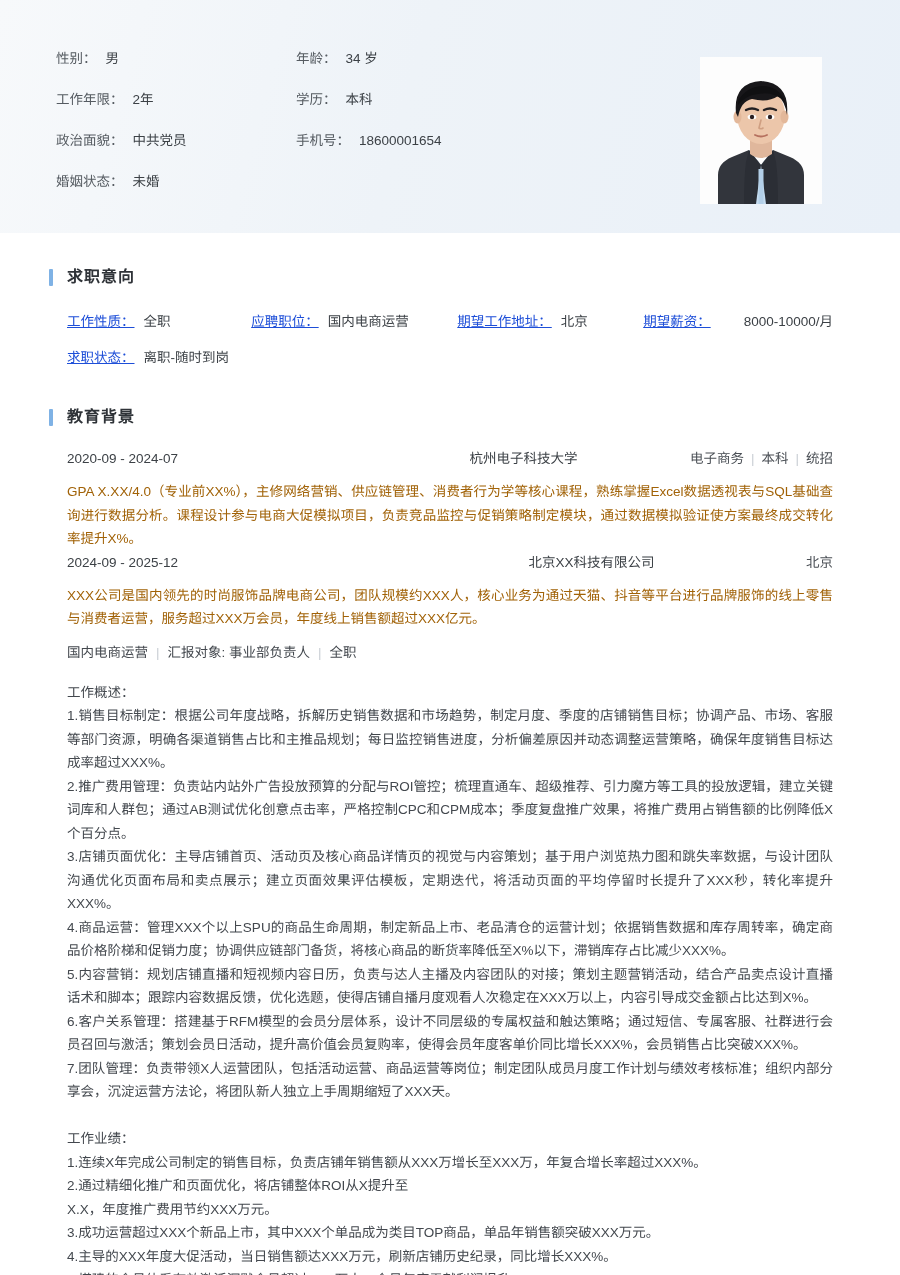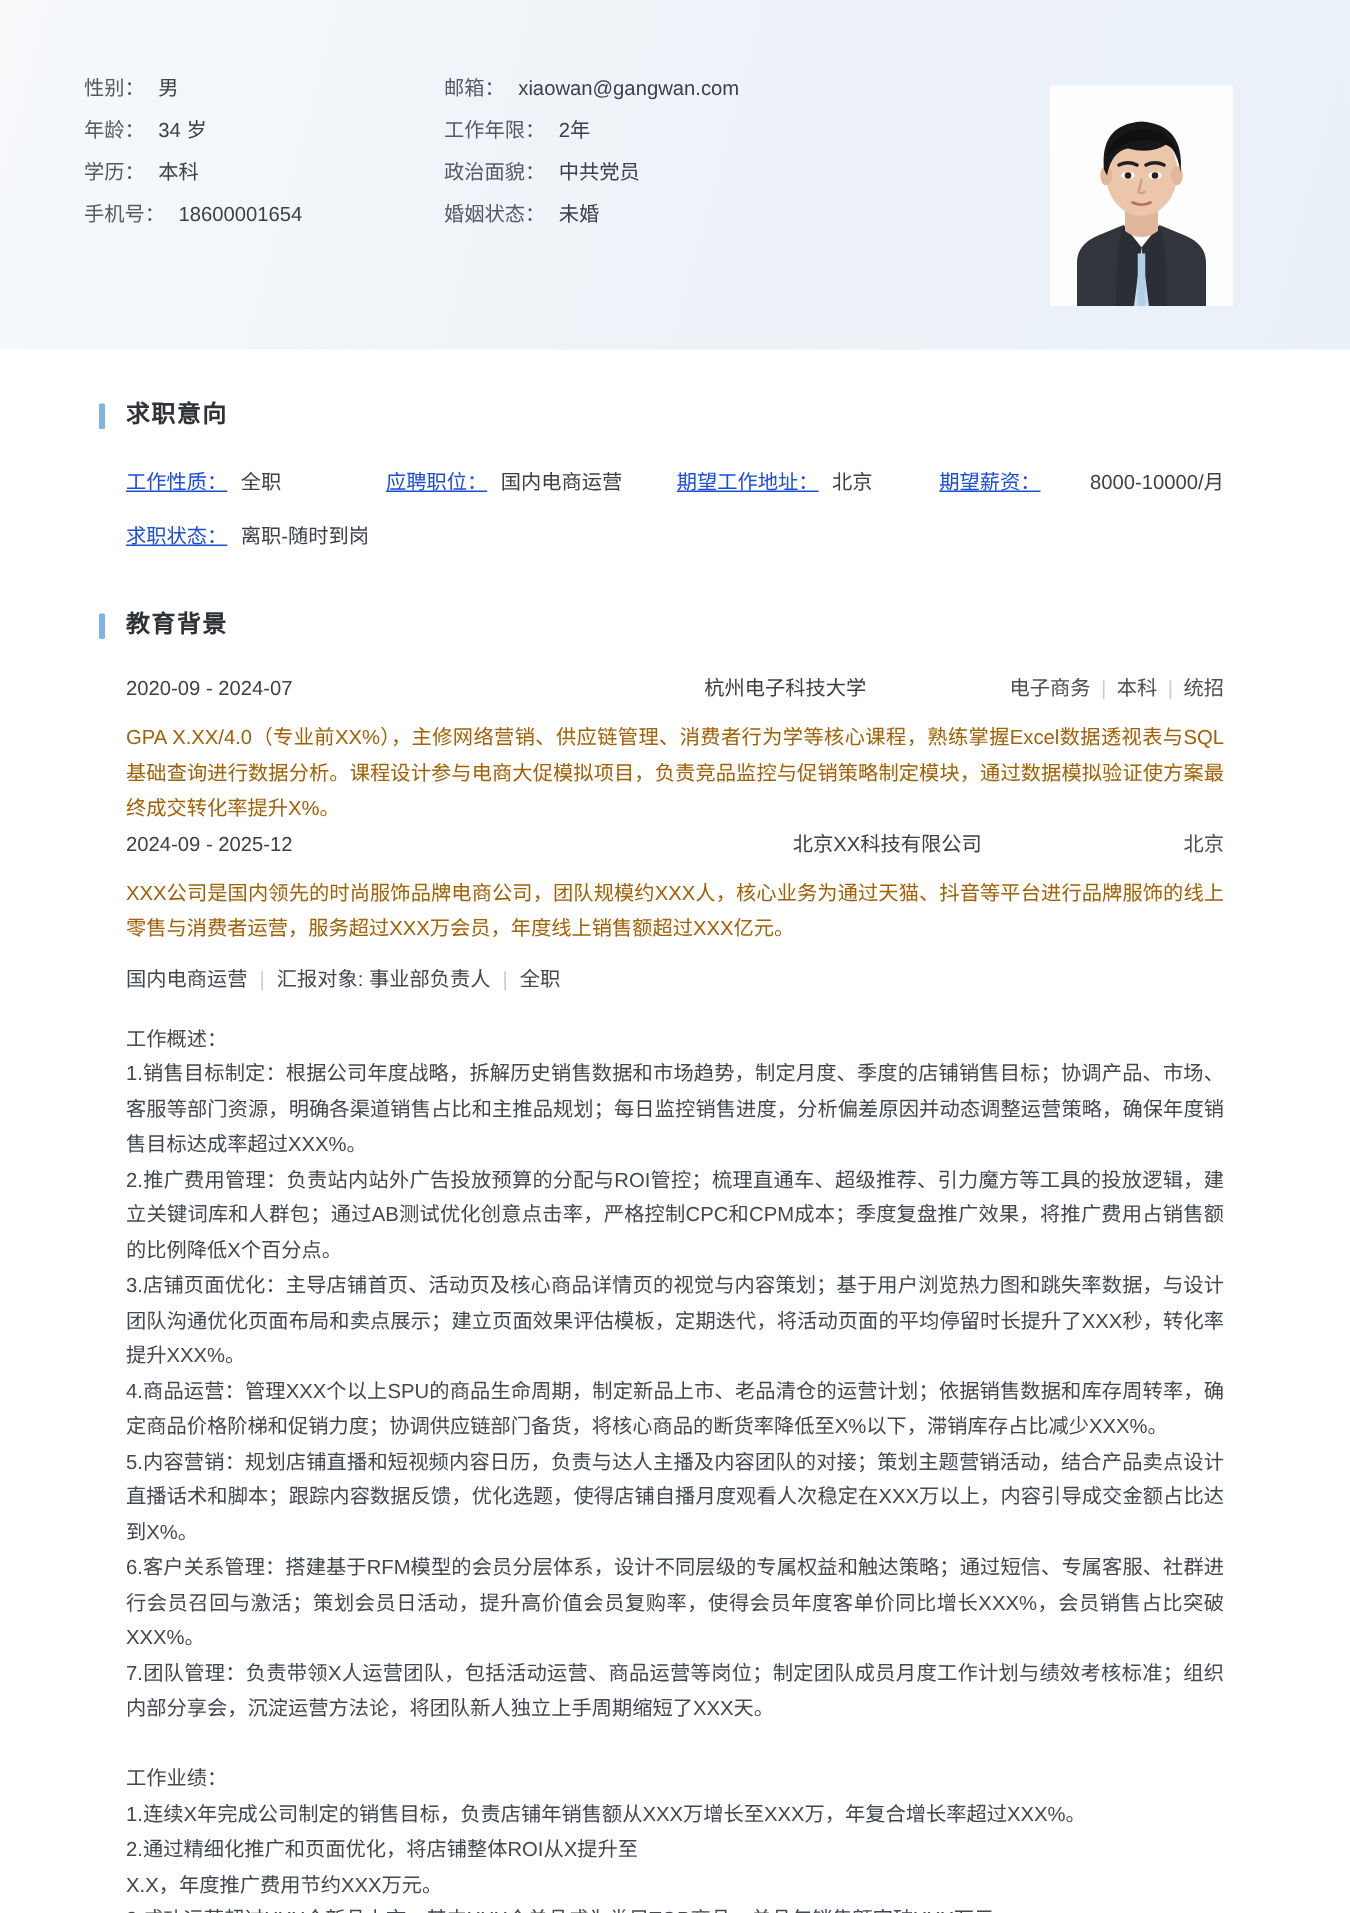--- a/index.html
+++ b/index.html
@@ -23,21 +23,21 @@
     font-size: 27px;
     font-weight: bold;
     color: #2f3338;
     letter-spacing: 1px;
     line-height: 34px;
     margin-bottom: 16px;
   }
   .info-grid {
     display: grid;
     grid-template-columns: 240px 1fr;
-    row-gap: 2px;
+    row-gap: 15px;
     max-width: 620px;
   }
   .info-item {
     display: flex;
     align-items: baseline;
     height: 26px;
     font-size: 13.5px;
     color: #4a4f55;
     line-height: 26px;
     white-space: nowrap;
@@ -50,21 +50,21 @@
     right: 78px;
     top: 57px;
     width: 122px;
     height: 147px;
     background: #ffffff;
     overflow: hidden;
   }
   .photo-frame svg { display: block; width: 100%; height: 100%; }
 
   
-  .section { padding: 0 84px; }
+  .section { padding: 0 67px; }
   .section-head {
     display: flex;
     align-items: center;
     margin-top: 34px;
     margin-bottom: 20px;
   }
   .accent-bar {
     width: 4px;
     height: 17px;
     background: #7fb2e5;
@@ -139,24 +139,20 @@
 </head>
 <body>
 
 <div class="header">
 
   <div class="info-grid">
     <div class="info-item">
       <span class="info-label">性别：</span>
       <span class="info-value">男</span>
     </div>
-    <div class="info-item">
-      <span class="info-label">邮箱：</span>
-      <span class="info-value">xiaowan@gangwan.com</span>
-    </div>
 
     <div class="info-item">
       <span class="info-label">年龄：</span>
       <span class="info-value">34 岁</span>
     </div>
     <div class="info-item">
       <span class="info-label">工作年限：</span>
       <span class="info-value">2年</span>
     </div>
 

